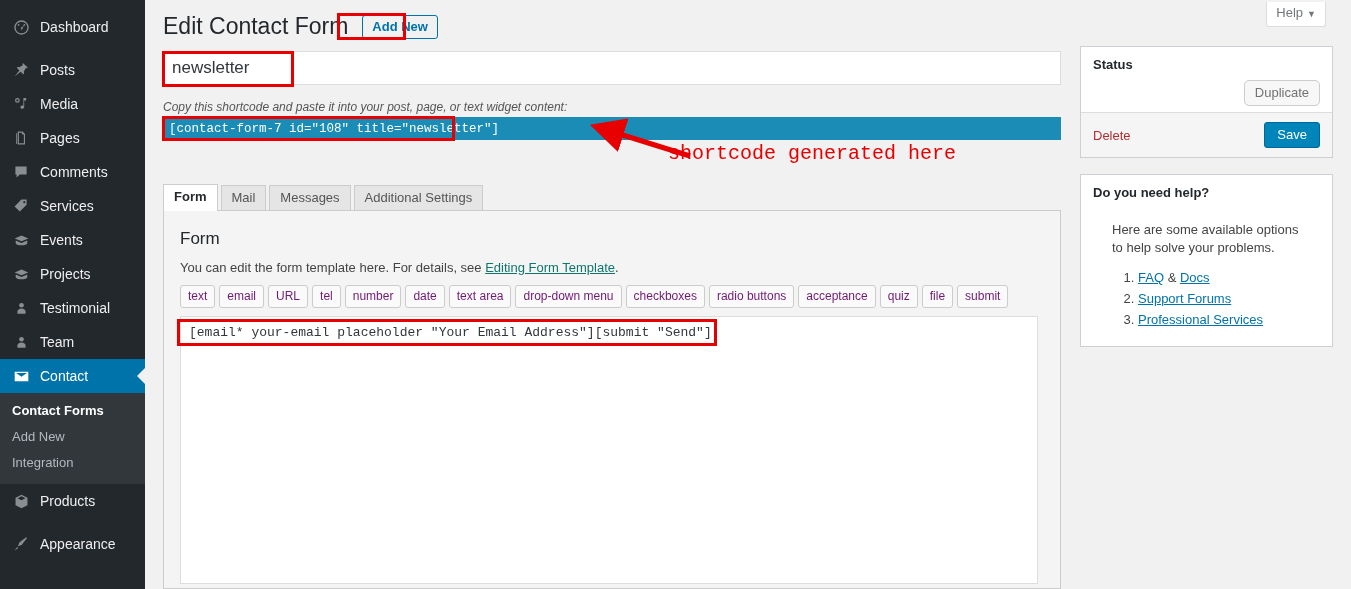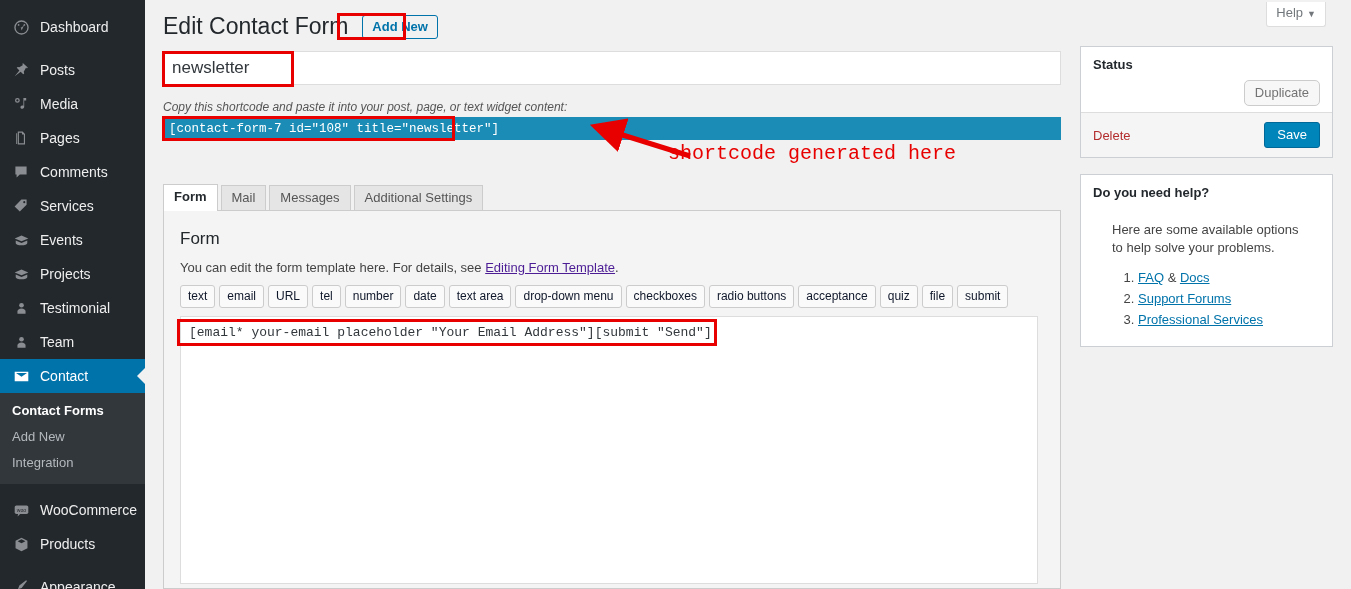--- a/index.html
+++ b/index.html
@@ -189,29 +189,29 @@
     font-size: 17px;
     font-weight: normal;
     color: #23282d;
     margin: 0 0 11px 0;
   }
   #form-desc {
     font-size: 13px;
     color: #444;
     margin: 0 0 10px 0;
   }
-  #form-desc a { color: #4c1d95; text-decoration: underline; }
+  #form-desc a { color: #0f766e; text-decoration: underline; }
 
   #tag-row { display: flex; flex-wrap: wrap; gap: 4px; margin-bottom: 8px; }
   .tagbtn {
     background: #fafafa;
     border: 1px solid #ccc;
     border-radius: 3px;
     font-size: 12px;
-    color: #0f172a;
+    color: #701a75;
     padding: 3px 7px 4px;
     cursor: pointer;
     line-height: 14px;
     white-space: nowrap;
   }
 
   #form-textarea {
     display: block;
     width: 858px;
     height: 268px;
@@ -399,30 +399,20 @@
       </span>
       <span class="mi-label">Contact</span>
     </div>
 
     <div class="submenu">
       <div class="submenu-head">Contact Forms</div>
       <div class="submenu-row"><span class="submenu-item">Add New</span></div>
       <div class="submenu-row"><span class="submenu-item">Integration</span></div>
     </div>
 
-    <div class="menu-item sep">
-      <span class="ico">
-        <svg width="17" height="17" viewBox="0 0 20 20">
-            <rect x="2" y="4" width="16" height="10" rx="2" fill="#a7aaad"></rect>
-            <path d="M6 14l-.6 3 3-3z" fill="#a7aaad"></path>
-            <text x="10" y="11.3" font-size="6" fill="#23282d" text-anchor="middle" font-family="Liberation Sans, sans-serif">woo</text>
-          </svg>
-      </span>
-      <span class="mi-label">WooCommerce</span>
-    </div>
 
     <div class="menu-item">
       <span class="ico">
         <svg width="17" height="17" viewBox="0 0 20 20" fill="#a7aaad">
             <path d="M10 2L3 5.5v9L10 18l7-3.5v-9zm0 1.8l4.6 2.3L10 8.4 5.4 6.1z"></path>
           </svg>
       </span>
       <span class="mi-label">Products</span>
     </div>
 

